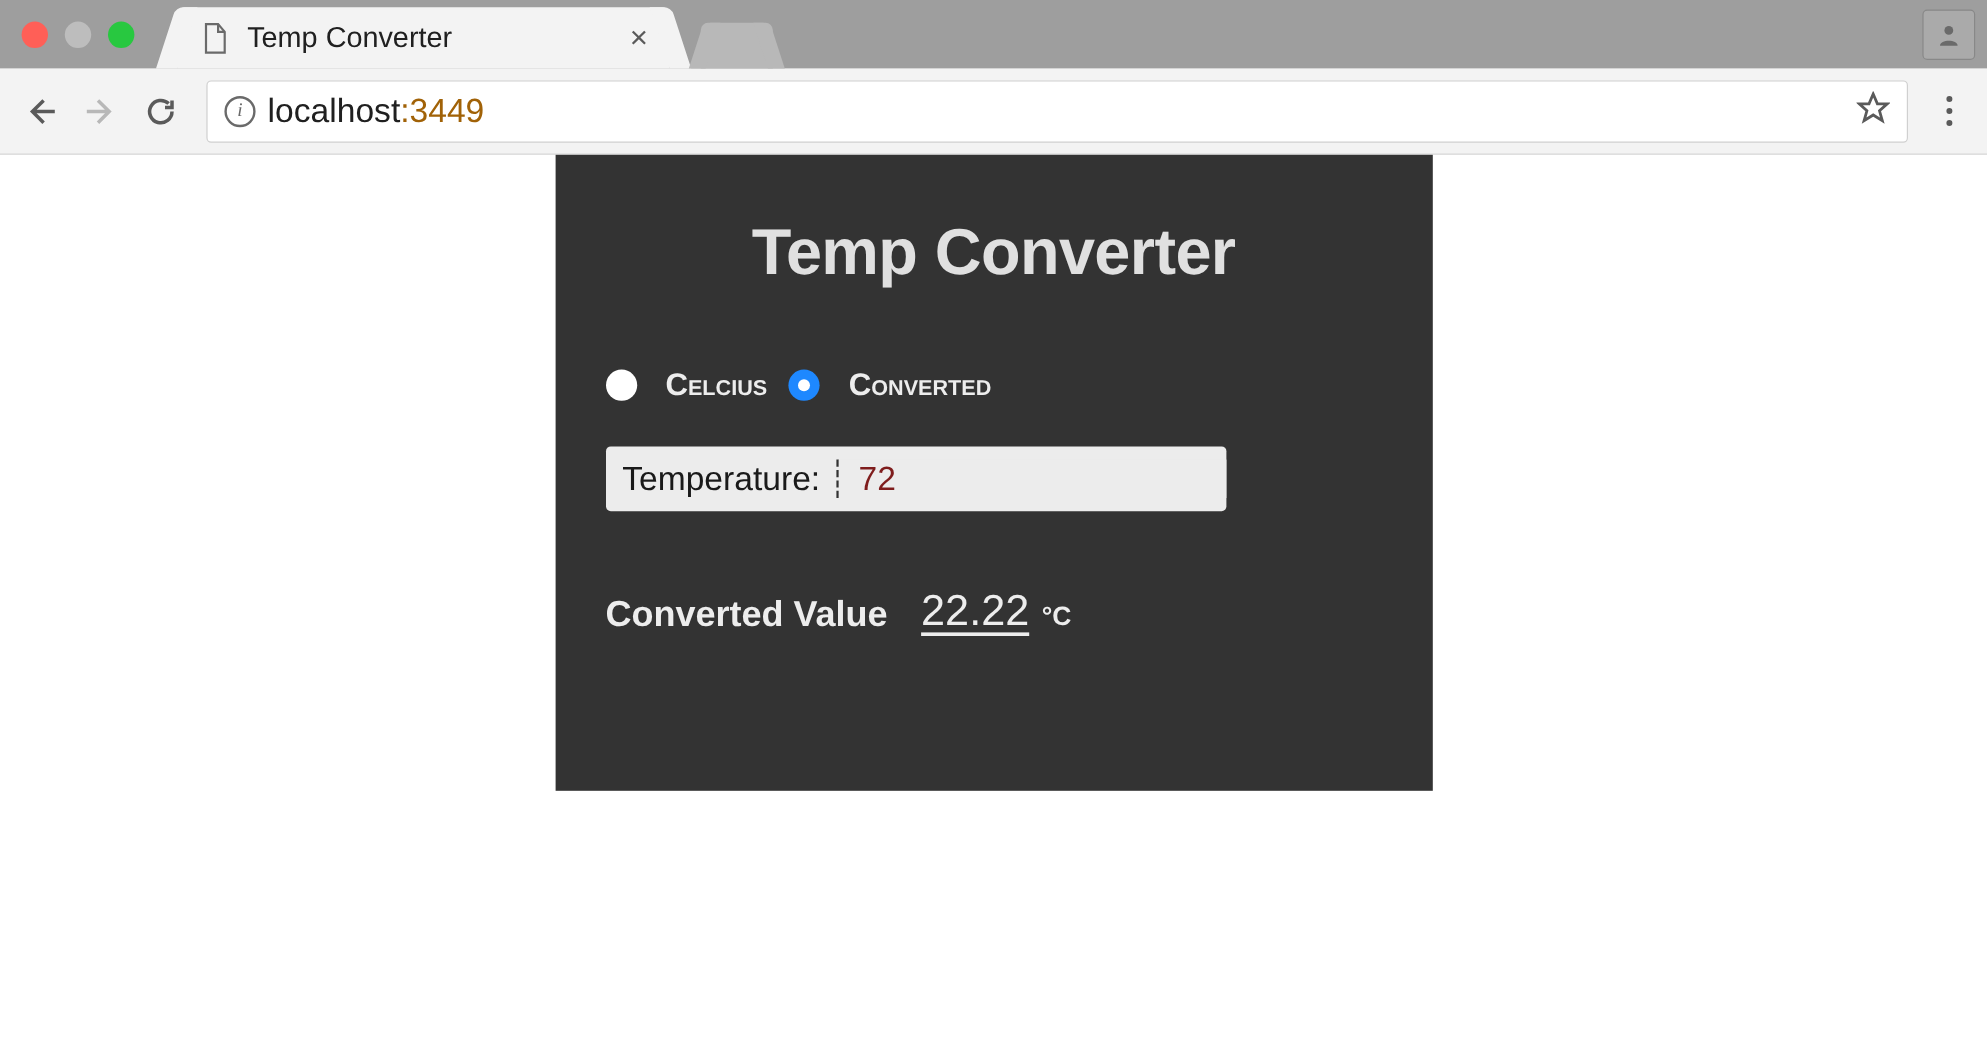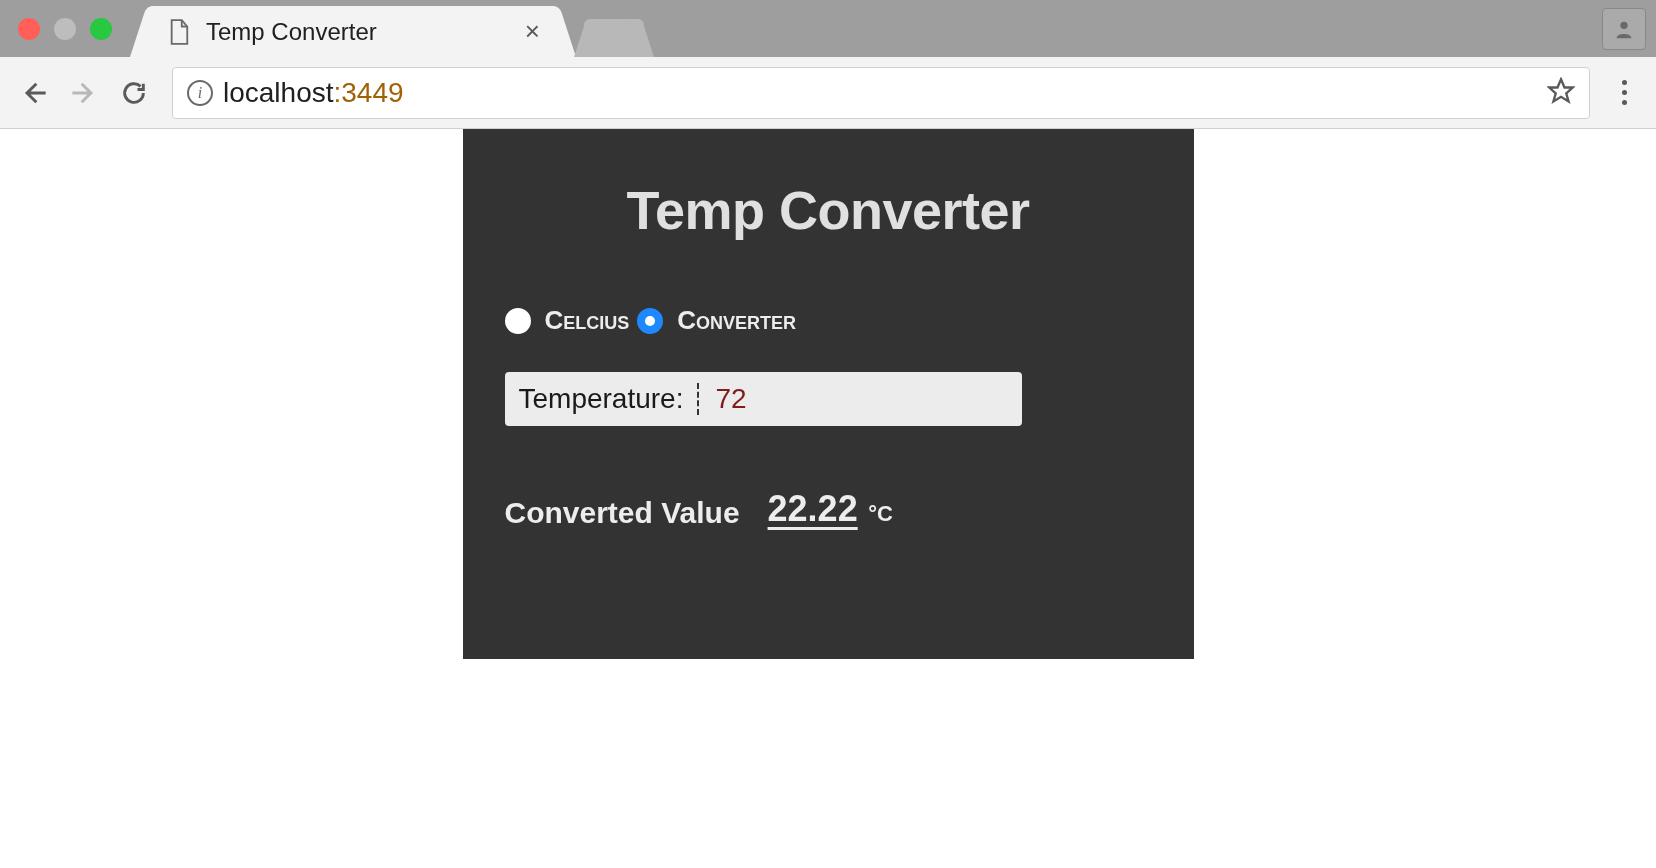--- a/index.html
+++ b/index.html
@@ -234,21 +234,21 @@
     }
     .section-label {
       font-variant: small-caps;
       font-size: 28px;
       font-weight: 600;
       margin-bottom: 28px;
     }
     .radio-row {
       display: flex;
       align-items: center;
-      gap: 4px;
+      gap: 14px;
       margin-bottom: 36px;
     }
     .radio {
       width: 26px;
       height: 26px;
       border-radius: 50%;
       background: #ffffff;
       display: inline-flex;
       align-items: center;
       justify-content: center;
@@ -305,21 +305,21 @@
       display: flex;
       align-items: flex-end;
       gap: 28px;
     }
     .result-label {
       font-size: 30px;
       font-weight: 700;
     }
     .result-value {
       font-size: 36px;
-      font-weight: 700;
+      font-weight: 400;
       text-decoration: underline;
       text-underline-offset: 6px;
     }
     .unit {
       font-size: 22px;
       font-weight: 700;
       margin-left: 6px;
     }
   </style>
 </head>
@@ -389,21 +389,21 @@
 
 <div class="viewport">
   <div class="app">
     <h1 class="app-title">Temp Converter</h1>
 
 
     <div class="radio-row">
       <span class="radio"></span>
       <span class="radio-label">Celcius</span>
       <span class="radio selected"></span>
-      <span class="radio-label">Converter</span>
+      <span class="radio-label">Converted</span>
     </div>
 
     <div class="input-row">
       <div class="input-label">Temperature:</div>
       <input class="temp-input" value="72" style="">
     </div>
 
     <div class="result-row">
       <span class="result-label">Converted Value</span>
       <span>

